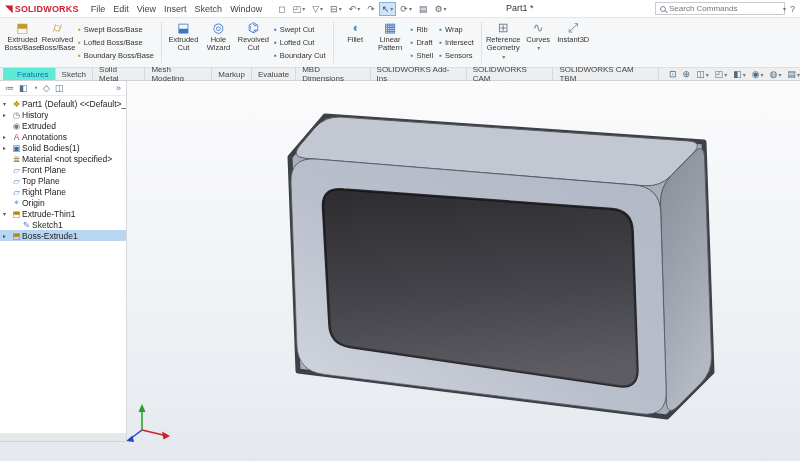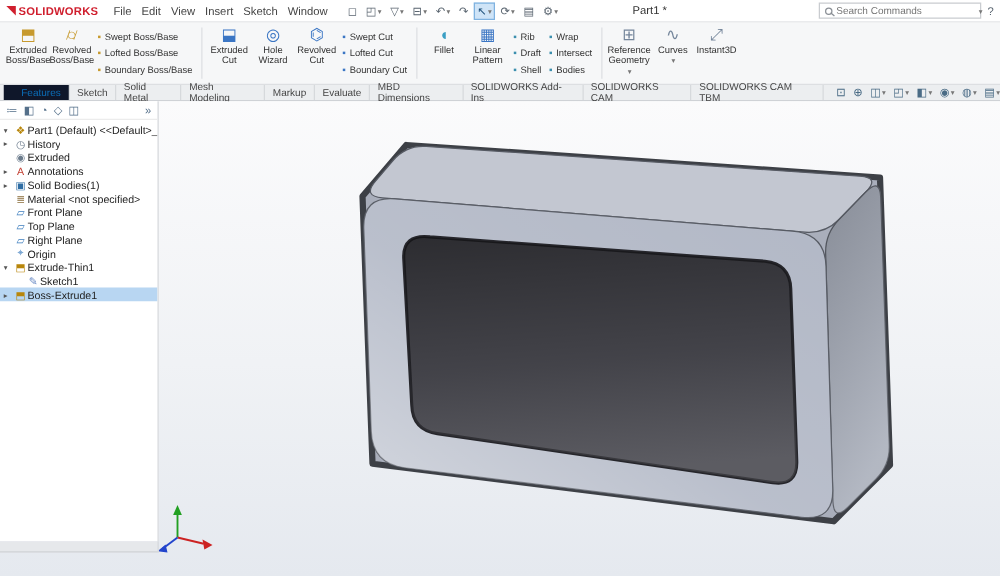--- a/index.html
+++ b/index.html
@@ -40,21 +40,21 @@
   .rcol { display:flex; flex-direction:column; justify-content:flex-start; padding-top:4px; }
   .rsmall { display:flex; align-items:center; gap:3px; font-size:7.5px; color:#333; height:13px;
             padding:0 3px; white-space:nowrap; cursor:default; }
   .rsicon { font-size:8px; line-height:8px; }
   .rsep { width:1px; background:#dddfe2; margin:3px 2px; }
 
   
   .tabbar { height:13px; background:#eceef0; border-bottom:1px solid #cfd2d6;
             display:flex; align-items:stretch; font-size:8px; color:#444; padding-left:3px; }
   .tab { display:flex; align-items:center; padding:0 6px; border-right:1px solid #d6d9dc; cursor:default; }
-  .tab.active { background:#0f172a; color:#0b6db7;padding-left:14px; }
+  .tab.active { background:#5eead4; color:#0b6db7;padding-left:14px; }
   .headsup { display:flex; align-items:center; gap:6px; margin-left:10px; color:#4a6b85; font-size:9px; }
   .hicon { display:flex; align-items:center; cursor:default; }
 
   
   .main { position:relative; height:380px;
           background:linear-gradient(180deg,#fbfbfc 0%, #f0f2f5 55%, #e5e9ef 100%); }
   svg.vp { position:absolute; inset:0; width:800px; height:380px; }
 
   
   .left-panel { position:absolute; top:0; left:0; width:127px; height:352px; background:#ffffff;
@@ -198,21 +198,21 @@
         <div class="rsmall">
           <span class="rsicon" style="color: rgb(59, 143, 174);">▪</span>
           <span class="rslabel">Wrap</span>
         </div>
         <div class="rsmall">
           <span class="rsicon" style="color: rgb(59, 143, 174);">▪</span>
           <span class="rslabel">Intersect</span>
         </div>
         <div class="rsmall">
           <span class="rsicon" style="color: rgb(59, 143, 174);">▪</span>
-          <span class="rslabel">Bodies</span>
+          <span class="rslabel">Sensors</span>
         </div>
       </div>
     </div>
     <div class="rsep"></div>
     <div class="rgroup">
       <div class="rlarge">
         <div class="rlicon" style="color: rgb(118, 135, 156);">⊞</div>
         <div class="rllabel">Reference
 Geometry</div>
         <div class="caret">▾</div>

